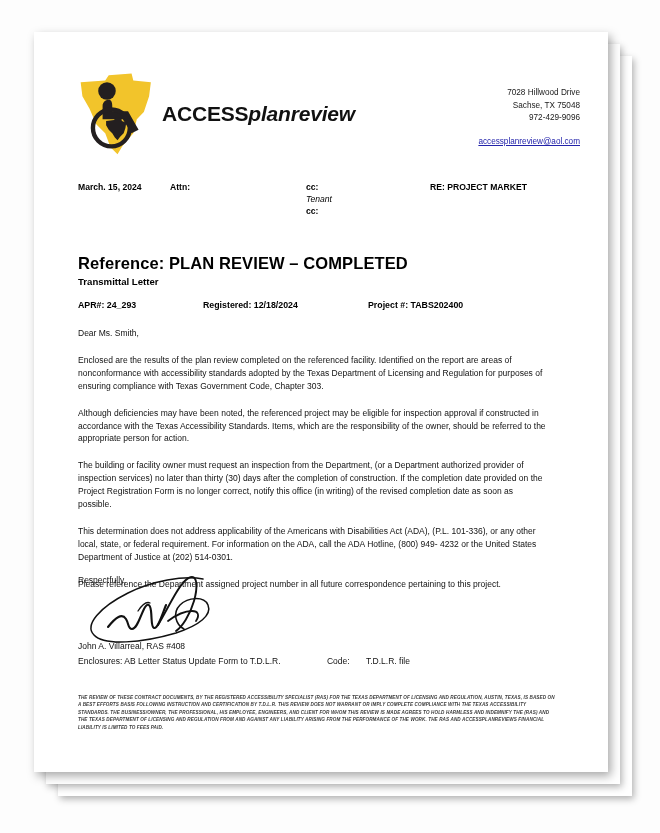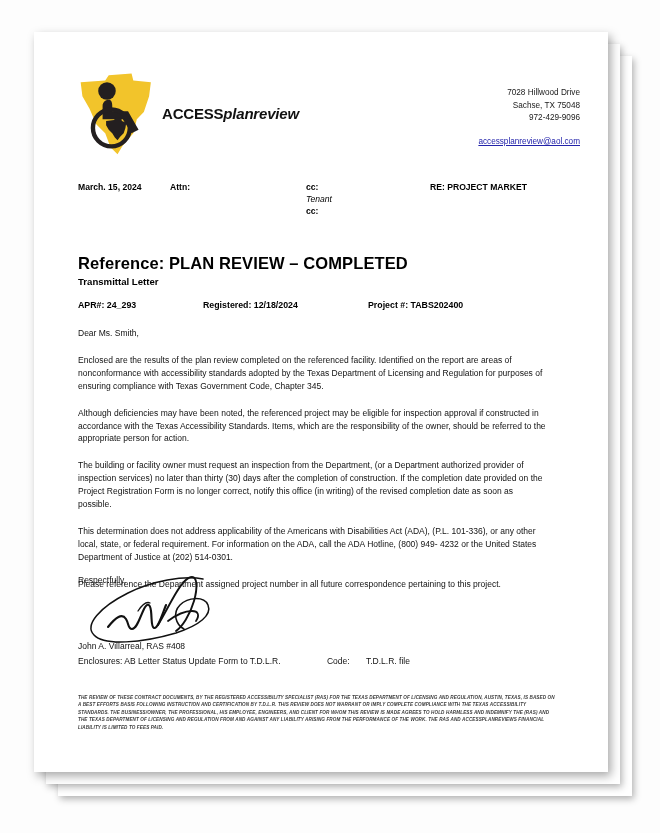--- a/index.html
+++ b/index.html
@@ -32,21 +32,21 @@
   .letterhead {
     position: absolute; left: 0; top: 0; width: 100%;
     height: 110px;
   }
   .logo-wrap {
     position: absolute; left: 36px; top: 38px;
     display: flex; align-items: center;
   }
   .logo-mark { width: 88px; height: 86px; display: block; }
   .wordmark {
-    font-size: 15px; letter-spacing: -0.2px;
+    font-size: 21px; letter-spacing: -0.2px;
     margin-left: 4px; color: #111; white-space: nowrap;
     line-height: 1;
   }
   .wordmark .wm-a { font-weight: bold; }
   .wordmark .wm-b { font-weight: bold; font-style: italic; }
 
   .addr {
     position: absolute; right: 28px; top: 28px;
     text-align: right;
     font-size: 8.2px; line-height: 1.55; color: #1a1a1a; margin-top: 27px;
@@ -173,21 +173,21 @@
       </div>
 
       <div class="ids-row">
         <span class="id-apr">APR#: 24_293</span>
         <span class="id-reg">Registered: 12/18/2024</span>
         <span class="id-prj">Project #: TABS202400</span>
       </div>
 
       <div class="body-col">
         <p class="salutation">Dear Ms. Smith,</p>
-        <p class="para">Enclosed are the results of the plan review completed on the referenced facility. Identified on the report are areas of nonconformance with accessibility standards adopted by the Texas Department of Licensing and Regulation for purposes of ensuring compliance with Texas Government Code, Chapter 345.</p>
+        <p class="para">Enclosed are the results of the plan review completed on the referenced facility. Identified on the report are areas of nonconformance with accessibility standards adopted by the Texas Department of Licensing and Regulation for purposes of ensuring compliance with Texas Government Code, Chapter 303.</p>
         <p class="para">Although deficiencies may have been noted, the referenced project may be eligible for inspection approval if constructed in accordance with the Texas Accessibility Standards. Items, which are the responsibility of the owner, should be referred to the appropriate person for action.</p>
         <p class="para">The building or facility owner must request an inspection from the Department, (or a Department authorized provider of inspection services) no later than thirty (30) days after the completion of construction. If the completion date provided on the Project Registration Form is no longer correct, notify this office (in writing) of the revised completion date as soon as possible.</p>
         <p class="para">This determination does not address applicability of the Americans with Disabilities Act (ADA), (P.L. 101-336), or any other local, state, or federal requirement. For information on the ADA, call the ADA Hotline, (800) 949- 4232 or the United States Department of Justice at (202) 514-0301.</p>
         <p class="para">Please reference the Department assigned project number in all future correspondence pertaining to this project.</p>
       </div>
 
       <div class="sig-block">
         <div class="sig-respect">Respectfully,</div>
         <span>
           <svg class="sig-svg" width="300" height="78" viewBox="0 0 300 78" xmlns="http://www.w3.org/2000/svg">

